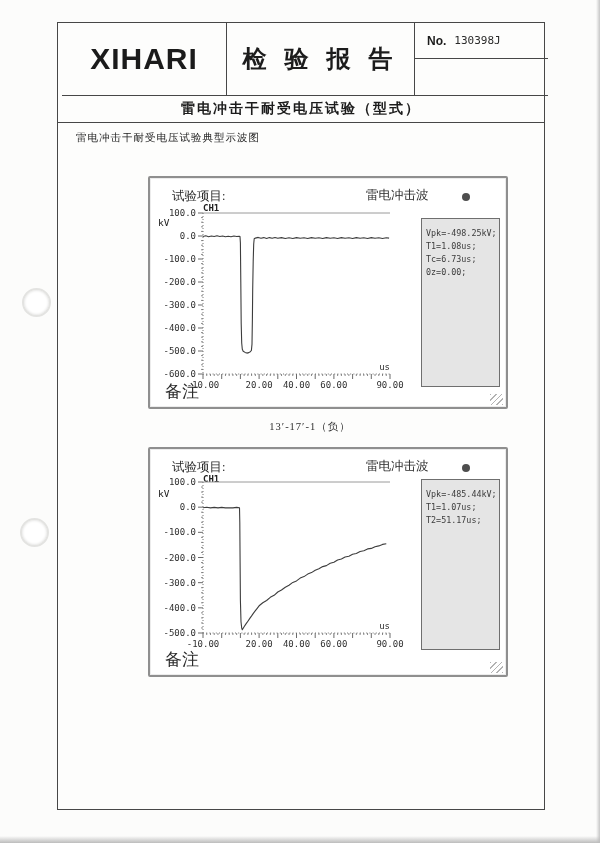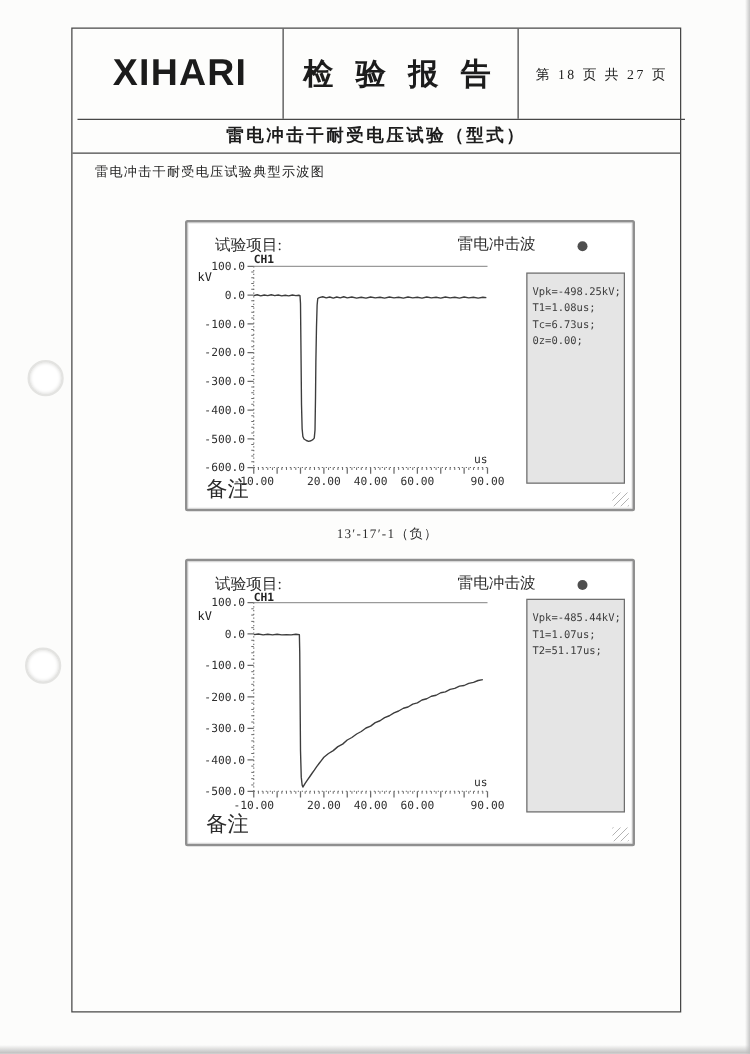--- a/index.html
+++ b/index.html
@@ -84,21 +84,24 @@
   <div class="doc-table">
 
     <div class="header-row">
       <div class="logo-cell">
         <span class="logo-text">XIHARI</span>
       </div>
       <div class="title-cell">
         <span class="report-title">检 验 报 告</span>
       </div>
       <div class="no-cell">
-        <div class="pageinfo-row">第 18 页 共 27 页</div>
+        <div class="no-row">
+          <span class="no-label">No.</span>
+          <span class="no-value">130398J</span>
+        </div>
       </div>
     </div>
 
     <div class="section-title-row">雷电冲击干耐受电压试验（型式）</div>
 
     <div class="subtitle">雷电冲击干耐受电压试验典型示波图</div>
   </div>
 
   <div class="scope-window win0">
     <span class="scope-item-label">试验项目:</span>

